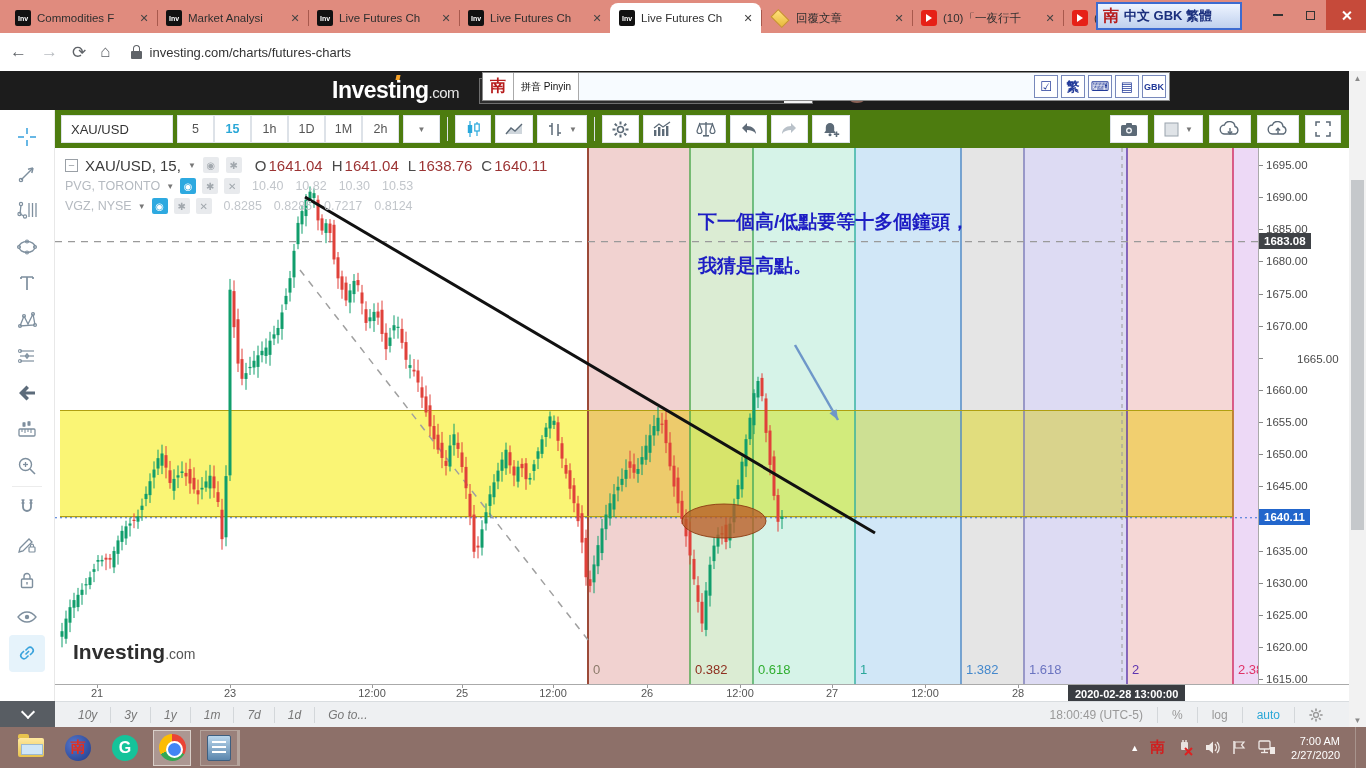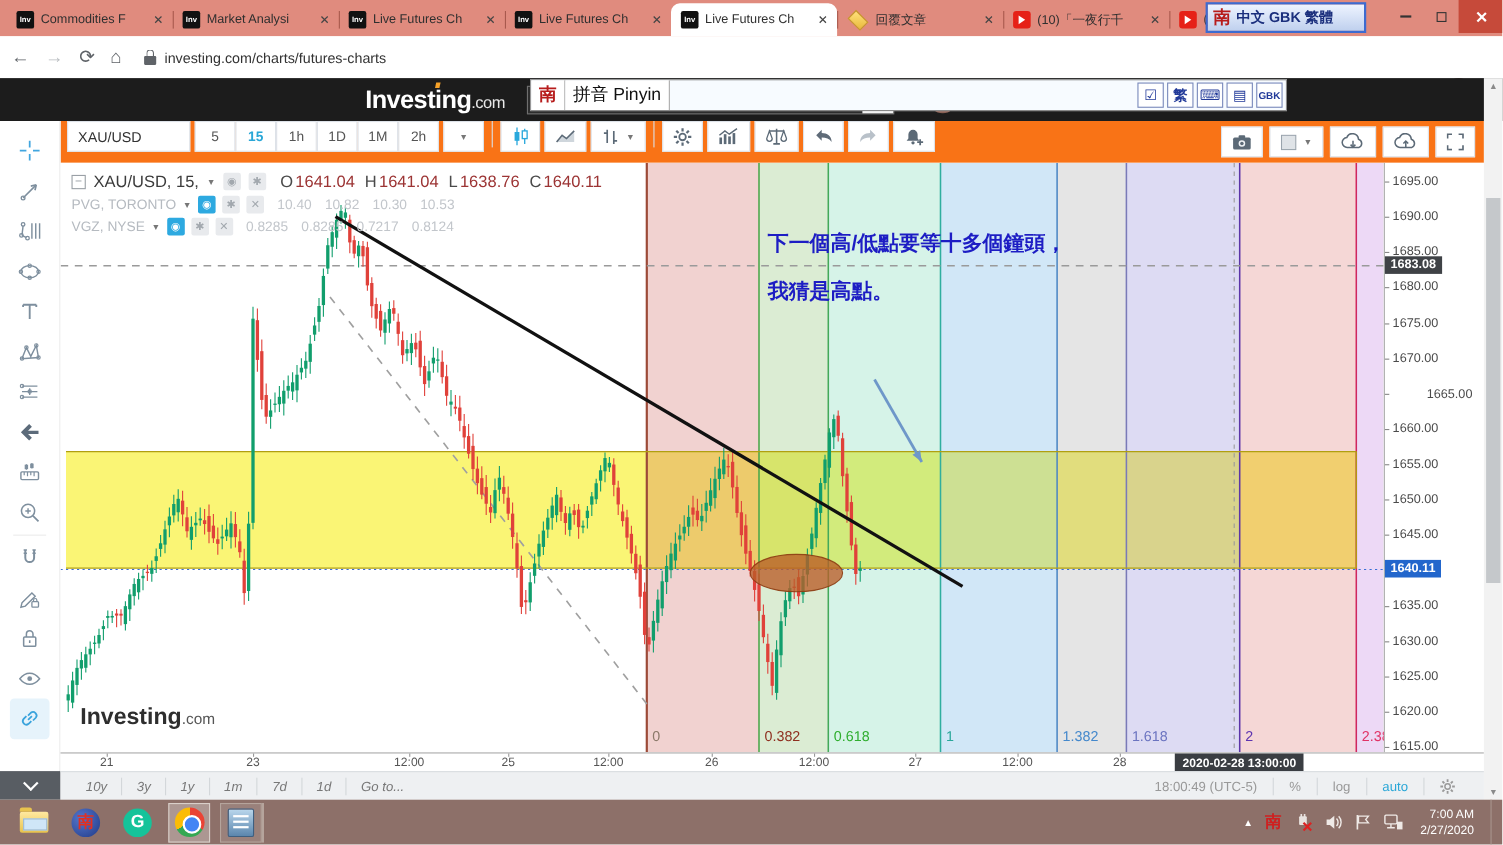--- a/index.html
+++ b/index.html
@@ -39,41 +39,41 @@
   .lock-ic .body { position:absolute; bottom:0; width:11px; height:8px; background:#5f6368; border-radius:1px; }
   .lock-ic .shackle { position:absolute; top:0; left:2px; width:7px; height:7px; border:1.5px solid #5f6368; border-bottom:none; border-radius:4px 4px 0 0; }
   .url-text { font-size:13px; color:#333; }
   .ext-area { position:absolute; right:10px; top:38px; display:flex; align-items:center; gap:12px; }
   .ext-circle { width:20px; height:20px; border-radius:50%; color:#fff; font-size:12px; font-weight:bold; display:flex; align-items:center; justify-content:center; }
   .avatar-sm { width:24px; height:24px; border-radius:50%; background:#7d5a52; color:#fff; font-size:12px; display:flex; align-items:center; justify-content:center; }
   .dots { color:#5f6368; font-size:14px; letter-spacing:0; line-height:4px; width:6px; text-align:center; }
   .ime-candbar { position:absolute; left:482px; top:39px; width:688px; height:29px; background:#f7fbff; border:1px solid #8a8a8a; display:flex; align-items:center; z-index:6; }
   .ime-candbar .cell { height:27px; display:flex; align-items:center; padding:0 7px; border-right:1px solid #aaa; background:#fff; }
   .ime-candbar .nan { color:#b71c1c; font-weight:bold; font-size:16px; }
-  .ime-candbar .pinyin { font-size:16px; color:#111; }
+  .ime-candbar .pinyin { font-size:10px; color:#111; }
   .ime-candbar .spacer { flex:1; }
   .ime-candbar .mini { width:24px; height:23px; border:1px solid #7788bb; background:#fff; color:#223a99; font-size:13px; font-weight:bold; display:flex; align-items:center; justify-content:center; margin-right:3px; }
 
   
   .siteheader { position:absolute; left:0; top:71px; width:1366px; height:39px; background:#1c1c1c; display:flex; align-items:center; }
   .logo { margin-left:332px; color:#fff; font-size:23px; font-weight:bold; letter-spacing:-0.5px; }
   .logo .i-acc { position:relative; }
   .logo .i-acc::after { content:""; position:absolute; top:-2px; left:1px; width:4px; height:5px; background:#f7a228; transform:skewX(-12deg); }
   .logo .dotcom { font-size:15px; font-weight:normal; color:#e8e8e8; }
   .searchbox { margin-left:20px; width:334px; height:26px; background:#2d2d2d; border:1px solid #6f6f6f; display:flex; align-items:center; }
   .searchbox input { flex:1; background:transparent; border:none; outline:none; color:#a9a9a9; font-size:12.5px; padding:0 10px; font-family:inherit; }
   .search-btn { width:28px; height:24px; background:#f2f2f2; display:flex; align-items:center; justify-content:center; }
   .userarea { display:flex; align-items:center; margin-left:32px; gap:18px; }
   .avatar { width:24px; height:24px; border-radius:50%; background:#8a6156; color:#fff; font-size:12px; display:flex; align-items:center; justify-content:center; }
   .username { color:#fff; font-size:13px; font-weight:bold; margin-left:-10px; }
   .flag { width:19px; height:12px; background:repeating-linear-gradient(#c33 0 1.8px,#fff 1.8px 3.6px); position:relative; }
   .flag::after { content:""; position:absolute; left:0; top:0; width:9px; height:6.5px; background:#26388c; }
 
   
-  .chart-toolbar { position:absolute; left:55px; top:110px; width:1294px; height:38px; background:#f97316; display:flex; padding:0 8px 0 6px; gap:4px; }
+  .chart-toolbar { position:absolute; left:55px; top:110px; width:1294px; height:38px; background:#4d7c0f; display:flex; align-items:center; padding:0 8px 0 6px; gap:4px; }
   .tbtn { height:28px; background:#fff; border:1px solid #dde2e8; display:flex; align-items:center; justify-content:center; font-size:12.5px; color:#555; padding:0 9px; }
   .tbtn.sym { width:112px; justify-content:flex-start; color:#333; font-size:13px; }
   .tbtn.tf { width:37px; padding:0; }
   .tbtn.tf.active { color:#2aa7d7; font-weight:bold; }
   .tsep { width:1px; height:24px; background:#dbe0e6; margin:0 3px; }
   .caret { font-size:8px; color:#777; }
   .tb-right { margin-left:auto; display:flex; align-items:center; gap:6px; }
 
   
   .sidebar { position:absolute; left:0; top:110px; width:55px; height:617px; background:#fff; border-right:1px solid #e8e8e8; }

